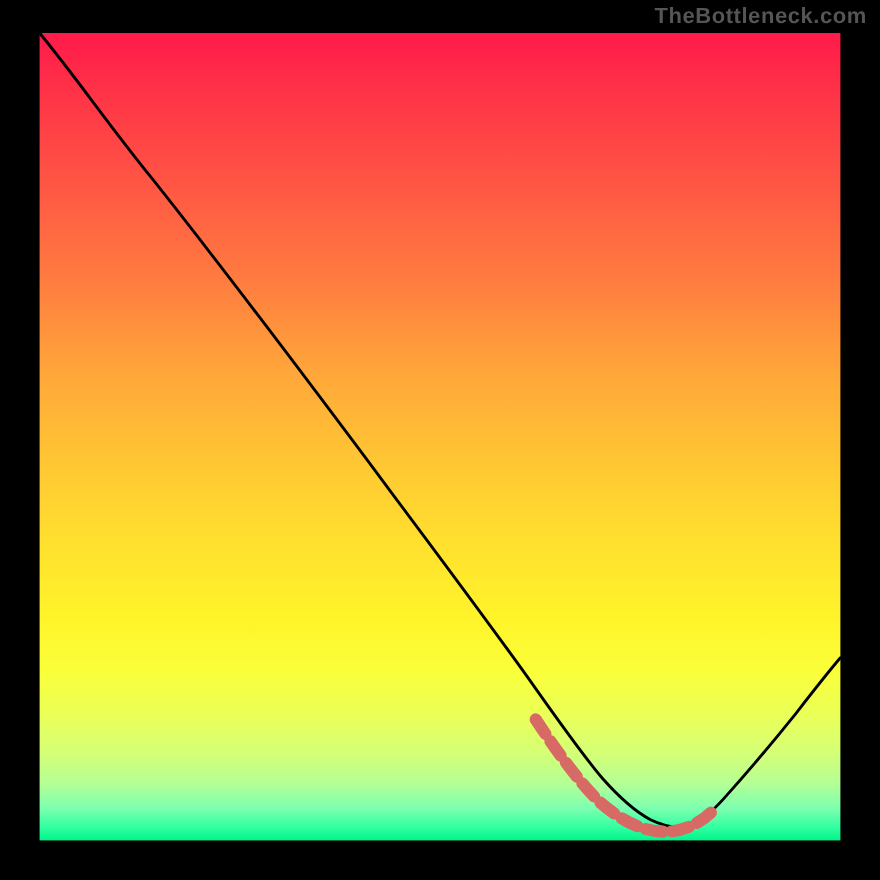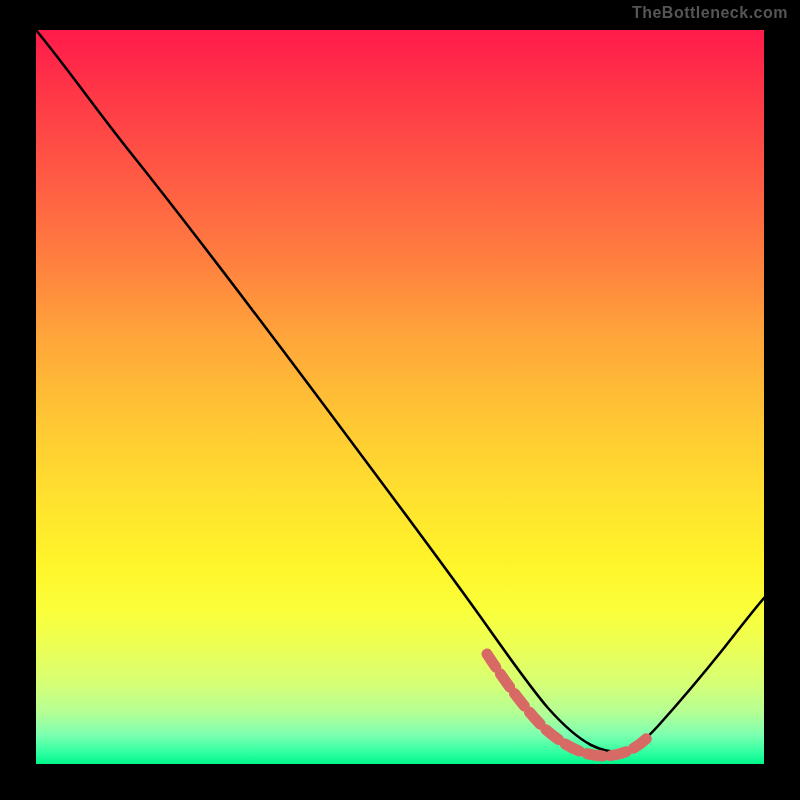--- a/index.html
+++ b/index.html
@@ -15,21 +15,21 @@
     width: 800px;
     height: 800px;
     background: #000;
     position: relative;
   }
   .watermark {
     position: absolute;
     top: 4px;
     right: 12px;
     color: #555;
-    font-size: 16px;
+    font-size: 20px;
     font-weight: bold;
     text-align: right;
     z-index: 10;
     letter-spacing: 0.5px;
   }
   .plot-area {
     position: absolute;
     left: 36px;
     top: 30px;
     width: 728px;

